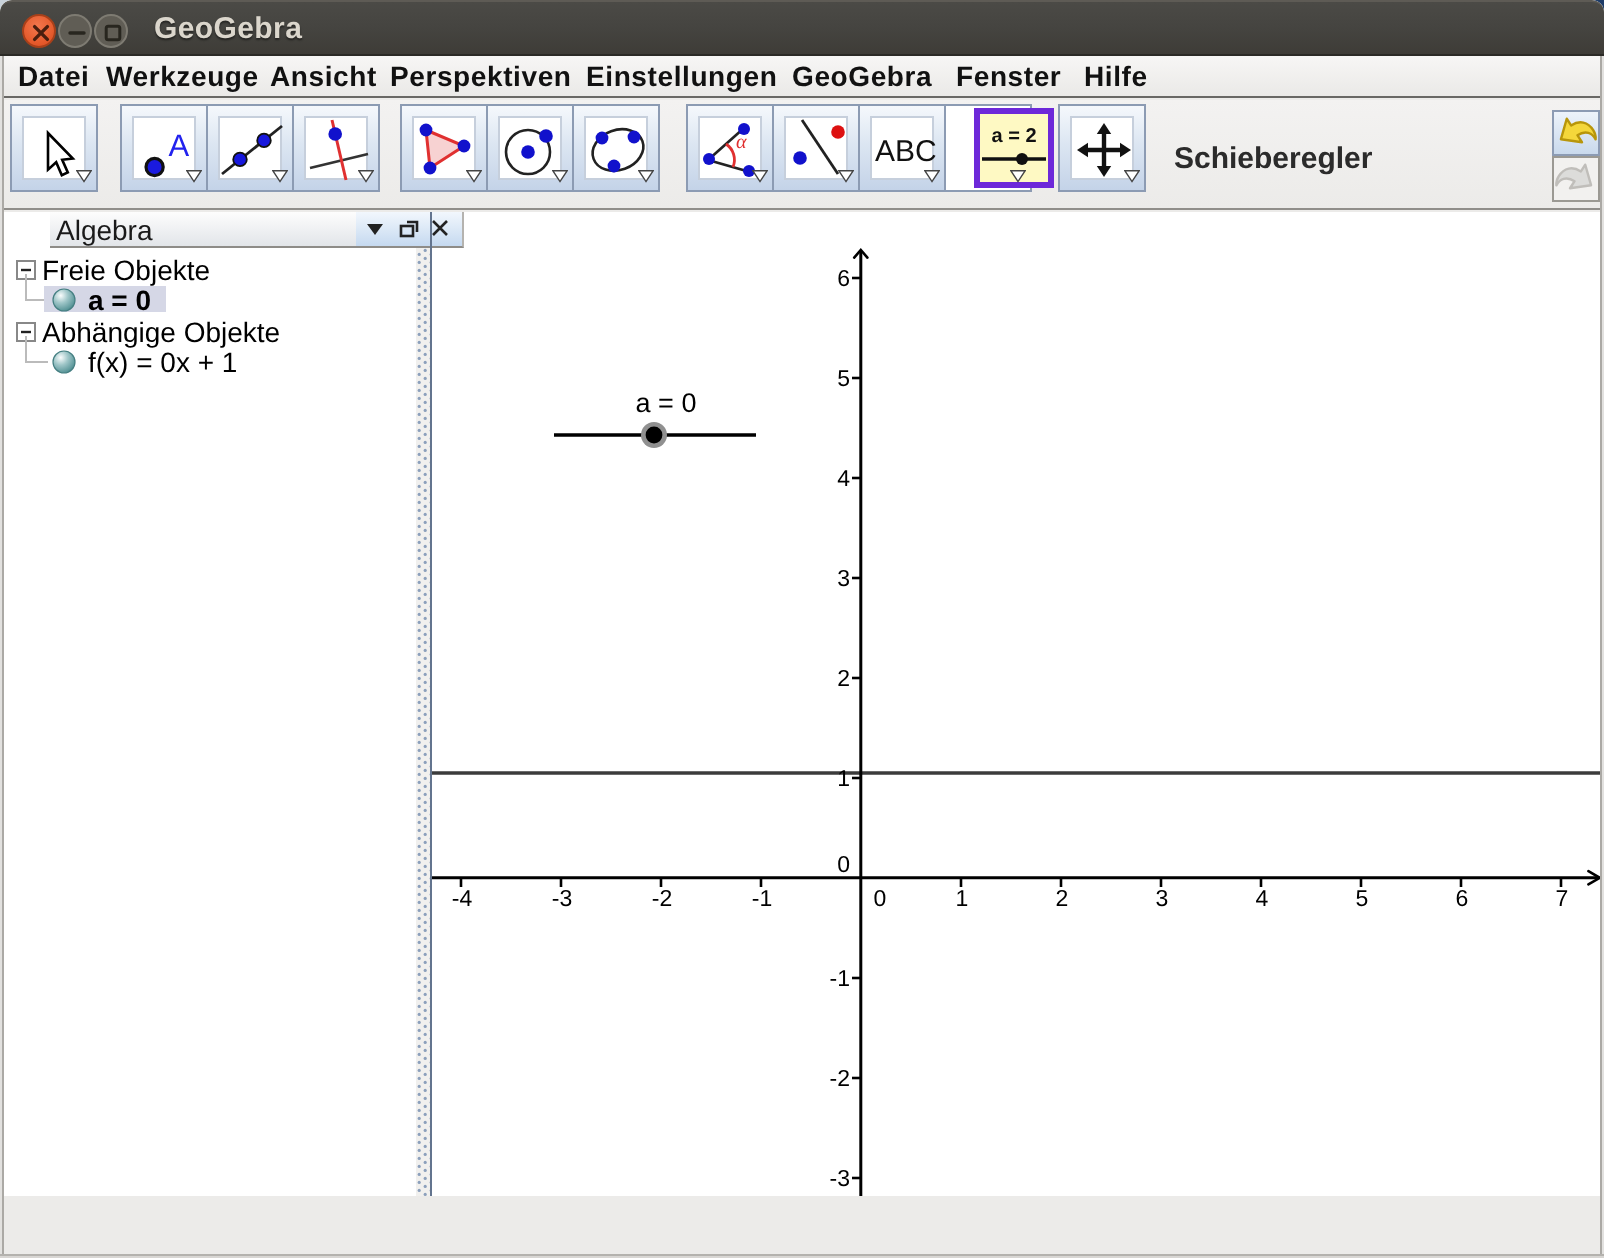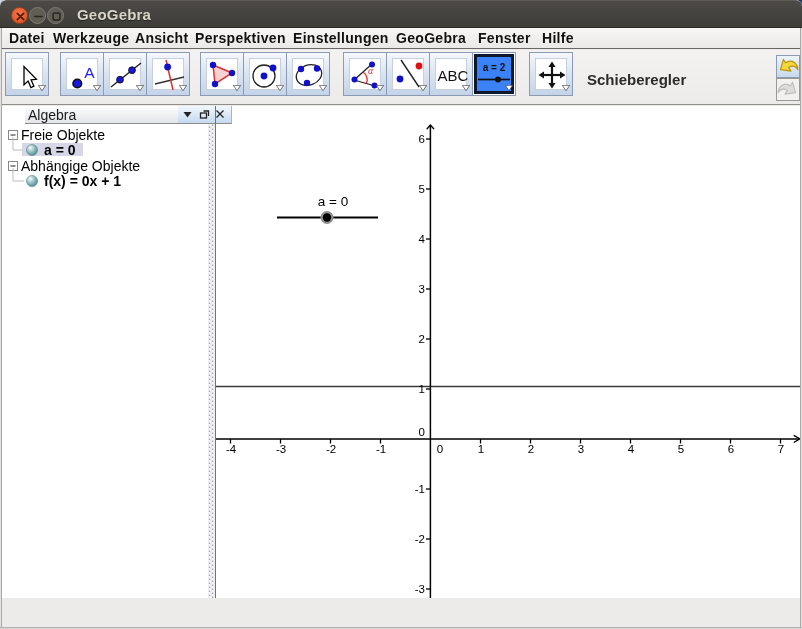--- a/index.html
+++ b/index.html
@@ -18,21 +18,21 @@
 
 
 #menubar { position:absolute; left:1px; top:28px; width:800px; height:21px; background:linear-gradient(#F7F6F5, #EAE9E7); border-bottom:1px solid #686764;font-weight:bold; }
 #menubar span { position:absolute; top:2px; font-size:14px; color:#111; letter-spacing:0.3px; }
 
 
 #toolbar { position:absolute; left:1px; top:50px; width:800px; height:55px; background:linear-gradient(#F3F2F1, #ECEBE9); border-bottom:1px solid #908E8A; }
 .tb { position:absolute; top:2px; width:44px; height:44px; border:1px solid #8C9BB3; background:linear-gradient(#F5F8FC 0%, #DCE6F2 45%, #C4D3E8 100%); }
 .tb .ic { position:absolute; left:5px; top:5px; width:32px; height:32px; background:#fff; border:1px solid #C6CFDC; }
 .tb.sel { border:1px solid #8C9BB3; background:#fff; }
-.tb.sel .ic { left:1px; top:1px; width:40px; height:40px; border:3px solid #0f172a; background:#3b82f6; }
+.tb.sel .ic { left:14px; top:1px; width:40px; height:40px; border:3px solid #6d28d9; background:#fef9c3; }
 .dd { position:absolute; right:2.5px; bottom:3.5px; width:8px; height:6.5px; }
 #lbl-mode { position:absolute; left:586px; top:21px; font-size:15px; font-weight:bold; color:#2B2B2B; }
 .ur { position:absolute; width:24px; height:23px; border:1px solid #9B9993; }
 #btn-undo { left:775px; top:5px; background:linear-gradient(#EDF3FA, #C9D9EC); border-color:#8C9BB3; }
 #btn-redo { left:775px; top:28px; background:#F2F1EF; }
 
 
 #algebra { position:absolute; left:1px; top:106px; width:207px; height:492px; background:#fff; }
 #grafik  { position:absolute; left:216px; top:106px; width:585px; height:492px; background:#fff; }
 .phead { position:absolute; left:0; top:0; width:100%; height:18px; background:linear-gradient(#FDFDFD, #E2E5E9); border-bottom:1px solid #8E8C88; z-index:3; }
@@ -304,21 +304,21 @@
           </svg>
         <span style="position:absolute;left:20px">Abhängige Objekte</span>
       </div>
       <div class="trow" style="left:0;top:48px">
         <svg style="position:absolute;left:11px;top:-5px" width="16" height="18" viewBox="0 0 16 18">
             <path d="M1 0 L1 13 L12 13" fill="none" stroke="#BBB" stroke-width="1"></path>
           </svg>
         <svg style="position:absolute;left:25px;top:2px" width="12" height="12" viewBox="0 0 12 12">
             <circle cx="6" cy="6" r="5.5" fill="url(#sph1)" stroke="#457F82" stroke-width="0.6"></circle>
           </svg>
-        <span style="position:absolute;left:43px;font-weight:bold">f(x) = 0x + 1</span>
+        <span style="position:absolute;left:43px;font-weight:normal">f(x) = 0x + 1</span>
       </div>
     </div>
     <svg width="0" height="0">
         <defs>
           <radialGradient id="sph1" cx="0.35" cy="0.3" r="0.75">
             <stop offset="0" stop-color="#FAFDFD"></stop>
             <stop offset="0.45" stop-color="#9FC6C8"></stop>
             <stop offset="1" stop-color="#4E8E91"></stop>
           </radialGradient>
         </defs>

